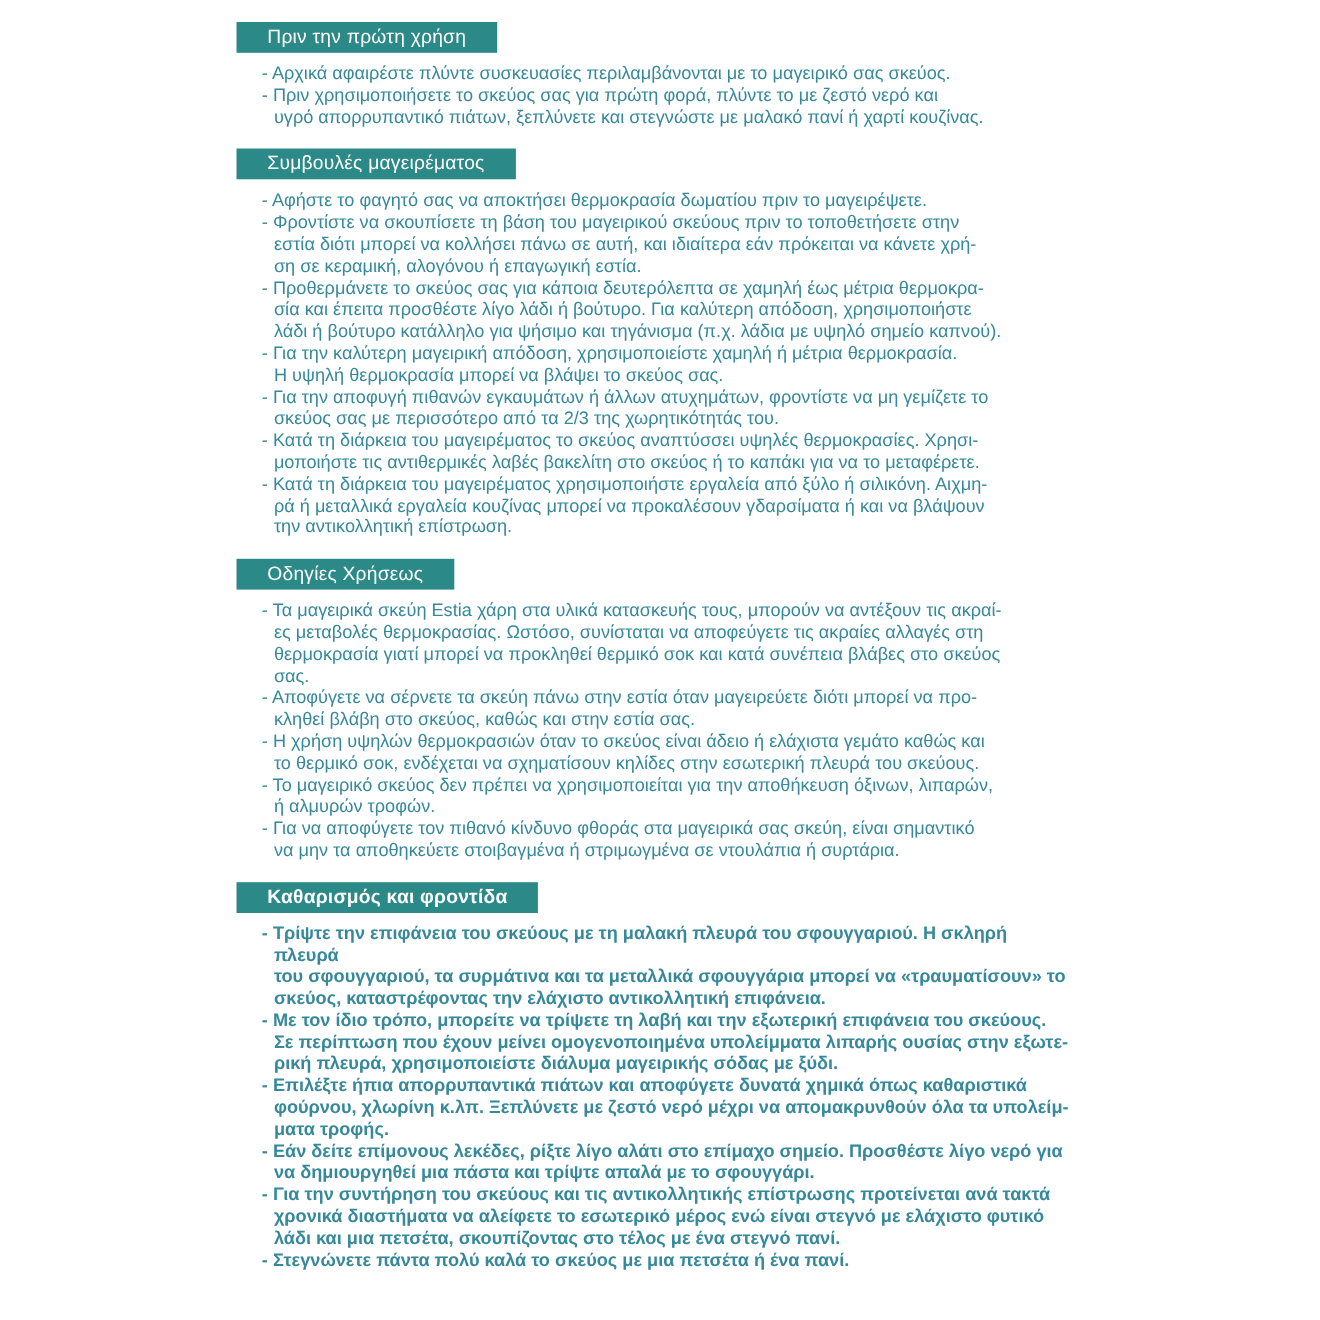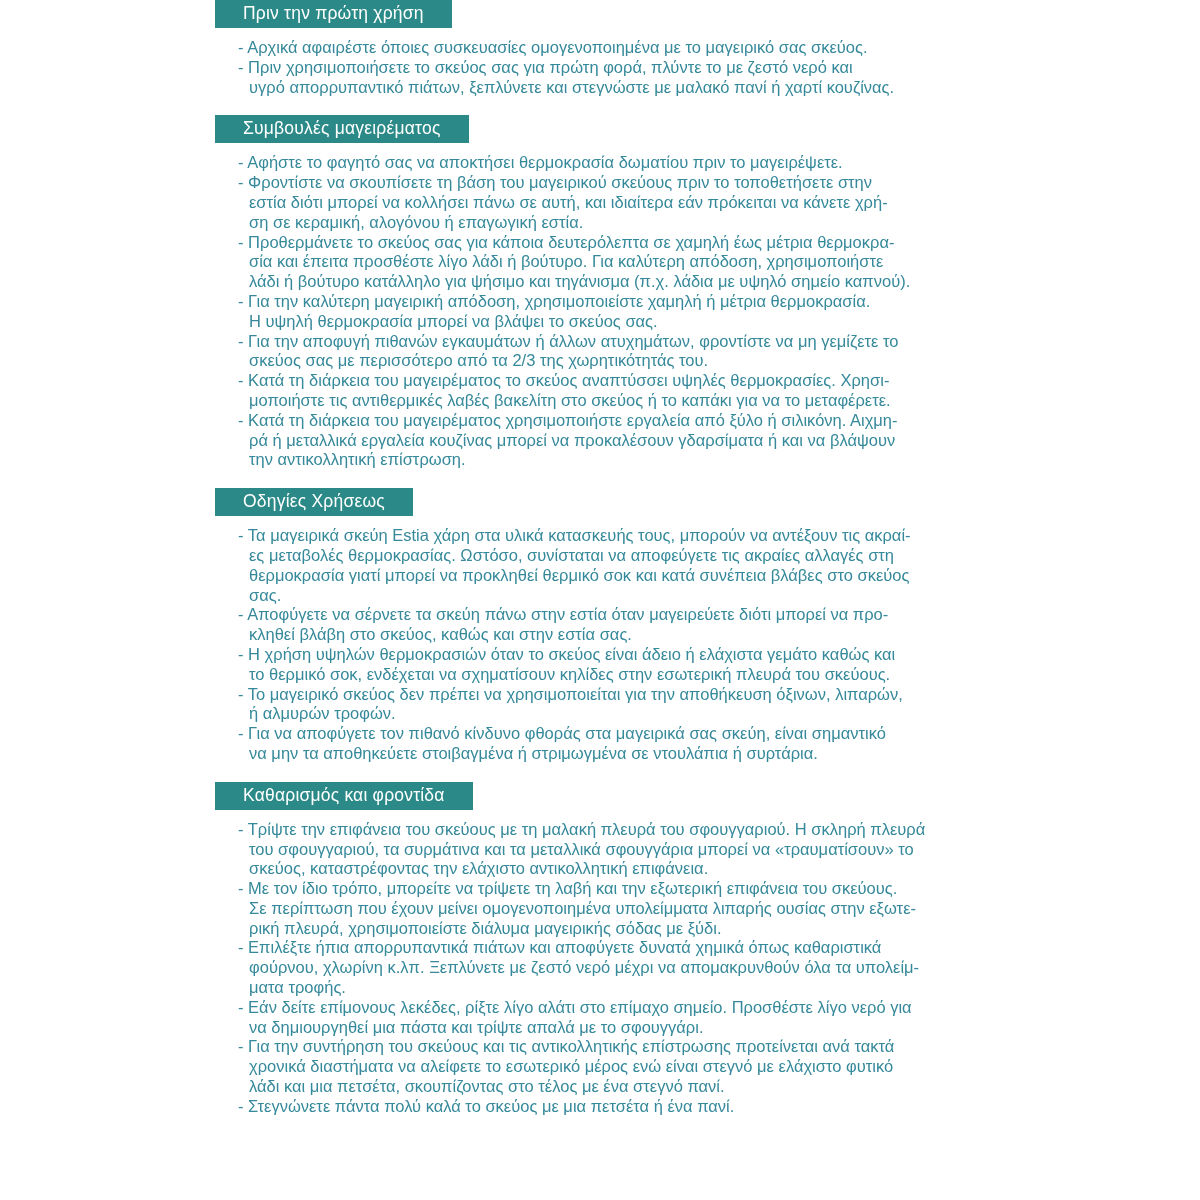--- a/index.html
+++ b/index.html
@@ -9,27 +9,28 @@
   }
   #page {
     position: relative;
     width: 1200px;
     height: 1200px;
     background: var(--bg, #ffffff);
     overflow: hidden;
     font-family: "Liberation Sans", sans-serif;
   }
   #doc {
-    padding-top: 0;
+    padding-top: 20px;
   }
   .section {
     margin-bottom: 18px;
   }
   .section:last-child {
     margin-bottom: 14px;
+    font-weight: bold;
   }
   .badge {
     display: inline-block;
     margin-left: 215px;
     margin-bottom: 10px;
     padding: 3px 28px 4px 28px;
     line-height: 21px;
     font-size: 17.5px;
     color: #ffffff;
     background: var(--accent, #2b8a88);
@@ -52,21 +53,21 @@
   }
 </style>
 </head>
 <body>
 
 <div id="page" style="--bg: #ffffff; --accent: #2b8a88; --text: #35899a;">
   <div id="doc">
   <div class="section">
     <div class="badge">Πριν την πρώτη χρήση</div>
     <div class="bullets">
-          <div class="bullet">Αρχικά αφαιρέστε όποιες συσκευασίες ομογενοποιημένα με το μαγειρικό σας σκεύος.</div>
+          <div class="bullet">Αρχικά αφαιρέστε πλύντε συσκευασίες περιλαμβάνονται με το μαγειρικό σας σκεύος.</div>
           <div class="bullet">Πριν χρησιμοποιήσετε το σκεύος σας για πρώτη φορά, πλύντε το με ζεστό νερό και
 υγρό απορρυπαντικό πιάτων, ξεπλύνετε και στεγνώστε με μαλακό πανί ή χαρτί κουζίνας.</div>
         </div>
   </div>
 
   <div class="section">
     <div class="badge">Συμβουλές μαγειρέματος</div>
     <div class="bullets">
           <div class="bullet">Αφήστε το φαγητό σας να αποκτήσει θερμοκρασία δωματίου πριν το μαγειρέψετε.</div>
           <div class="bullet">Φροντίστε να σκουπίσετε τη βάση του μαγειρικού σκεύους πριν το τοποθετήσετε στην

